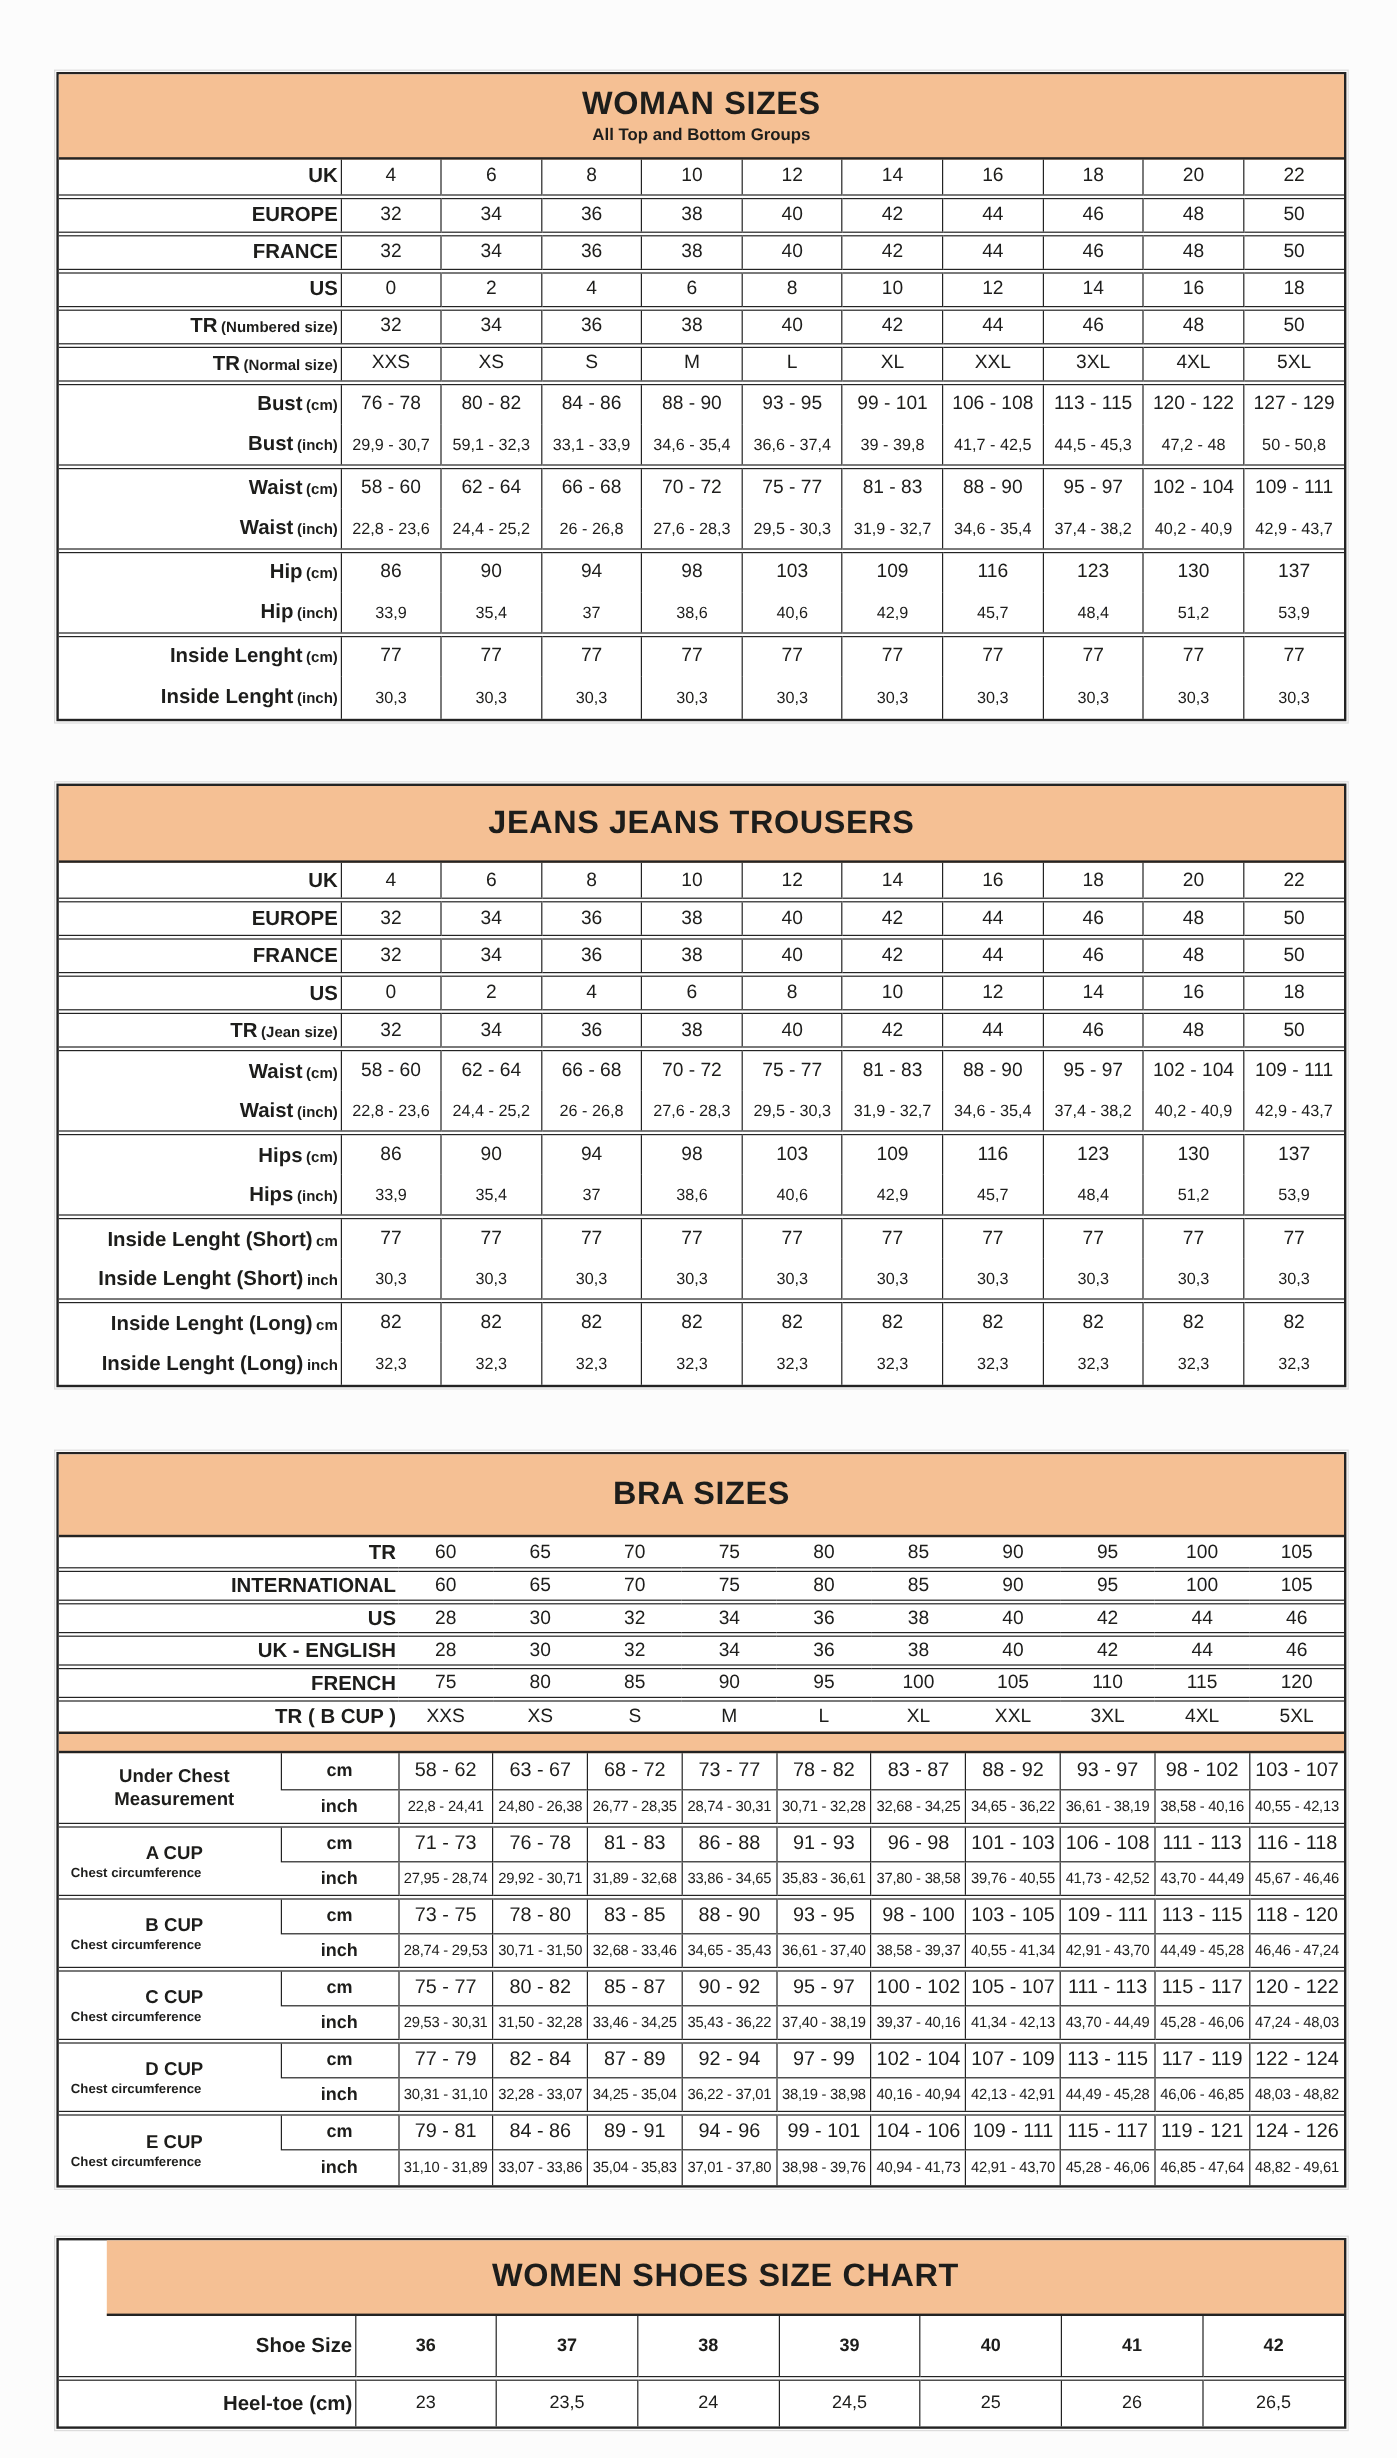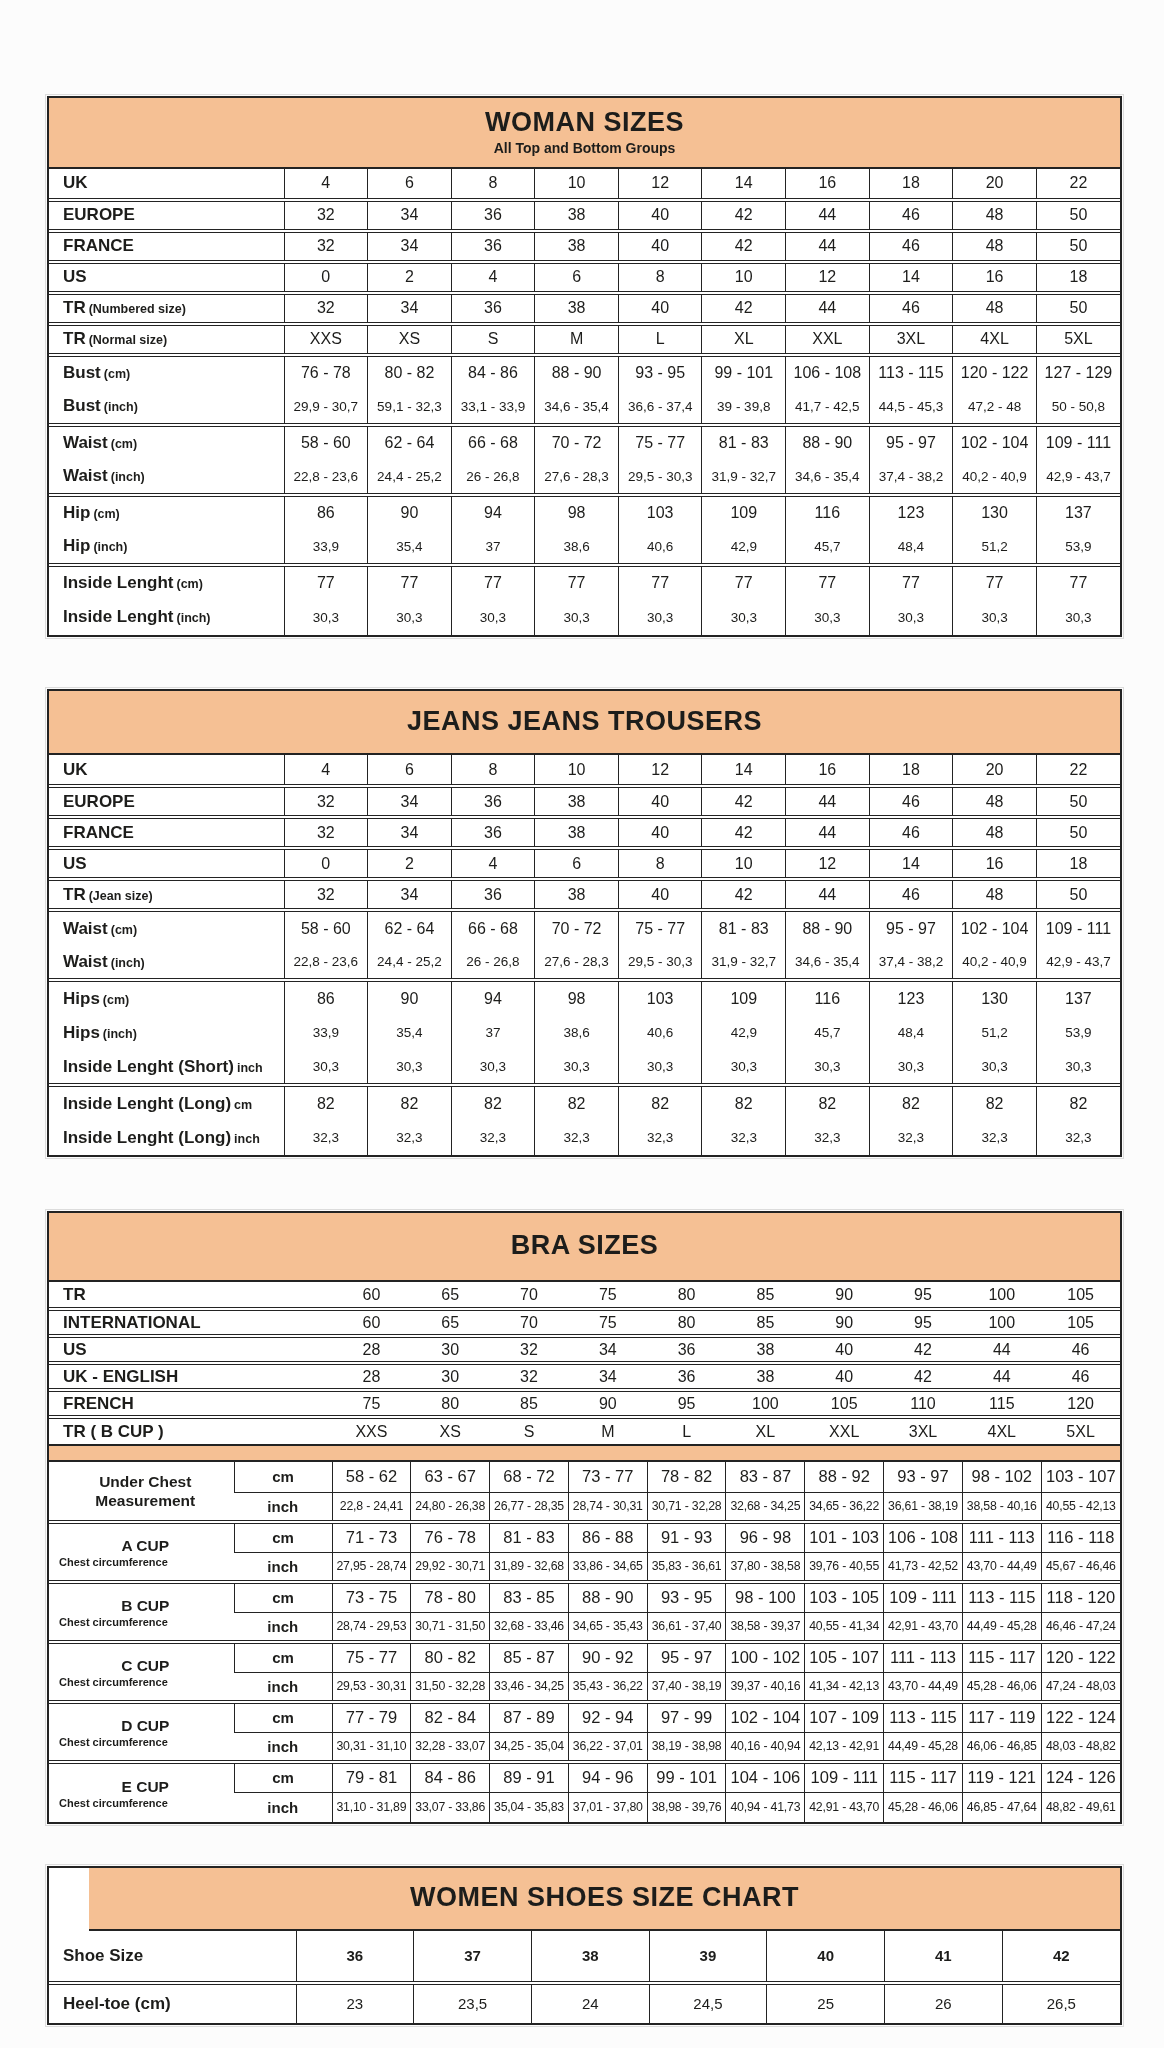--- a/index.html
+++ b/index.html
@@ -1,36 +1,36 @@
 <!DOCTYPE html>
 <html><head>
 <meta charset="utf-8">
 <style>
   html,body{margin:0;padding:0;}
   body{
     width:1164px;min-height:2048px;background:#fcfcfc;overflow:hidden;
     font-family:"Liberation Sans","DejaVu Sans",sans-serif;color:#1d1d1b;
     -webkit-font-smoothing:antialiased;
   }
-  .page{padding-top:96px;}
+  .page{padding-top:60px;}
   .tbl{
     margin-left:47px;width:1075px;background:#ffffff;
     border:2px solid #232323;outline:1px solid #dcdcdc;outline-offset:1px;
     box-sizing:border-box;
   }
   .tbl + .tbl{margin-top:52px;}
   .hd{
     background:#f5c094;border-bottom:2px solid #232323;text-align:center;
     padding:10px 0 11px;
   }
   .hd .t-main{font-size:27px;font-weight:700;letter-spacing:.5px;line-height:1.1;}
   .hd .t-sub{font-size:14px;font-weight:700;margin-top:2px;}
   table{width:100%;border-collapse:collapse;table-layout:fixed;}
   td{border-left:1.5px solid #232323;text-align:center;font-size:16px;padding:0 2px;box-sizing:border-box;}
-  td:first-child{border-left:none;text-align:left;padding-left:14px;}
+  td:first-child{border-left:none;text-align:right;padding-left:14px;}
   tr.gs td{border-top:4px double #232323;}
   
   .t-sizes tr{height:31px;}
   .t-sizes tr.p{height:35px;}
   .lm{font-weight:700;font-size:17px;}
   .ls{font-weight:700;font-size:12.5px;margin-left:3px;}
   td.val{font-size:16px;}
   td.val.sm{font-size:13.5px;}
   
   .bra-top tr{height:27px;}
@@ -373,20 +373,33 @@
             <td class="val sm">35,4</td>
             <td class="val sm">37</td>
             <td class="val sm">38,6</td>
             <td class="val sm">40,6</td>
             <td class="val sm">42,9</td>
             <td class="val sm">45,7</td>
             <td class="val sm">48,4</td>
             <td class="val sm">51,2</td>
             <td class="val sm">53,9</td>
           </tr>
+          <tr class="gs p">
+            <td class="lab-cell"><span class="lm">Inside Lenght (Short)</span><span class="ls">cm</span></td>
+            <td class="val">77</td>
+            <td class="val">77</td>
+            <td class="val">77</td>
+            <td class="val">77</td>
+            <td class="val">77</td>
+            <td class="val">77</td>
+            <td class="val">77</td>
+            <td class="val">77</td>
+            <td class="val">77</td>
+            <td class="val">77</td>
+          </tr>
           <tr class="p">
             <td class="lab-cell"><span class="lm">Inside Lenght (Short)</span><span class="ls">inch</span></td>
             <td class="val sm">30,3</td>
             <td class="val sm">30,3</td>
             <td class="val sm">30,3</td>
             <td class="val sm">30,3</td>
             <td class="val sm">30,3</td>
             <td class="val sm">30,3</td>
             <td class="val sm">30,3</td>
             <td class="val sm">30,3</td>

